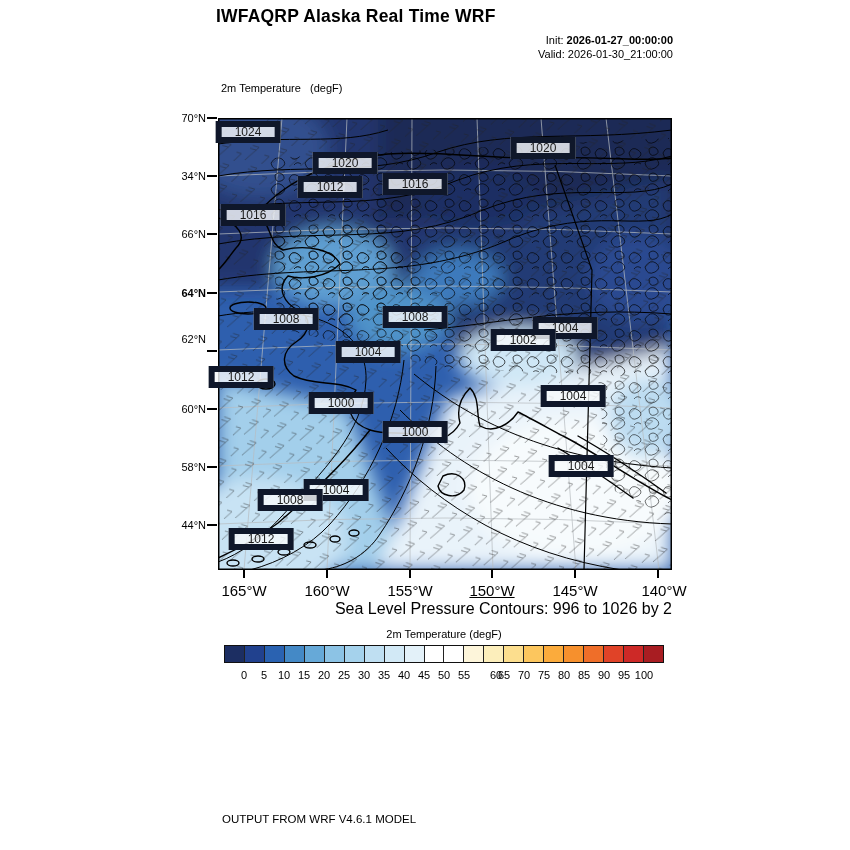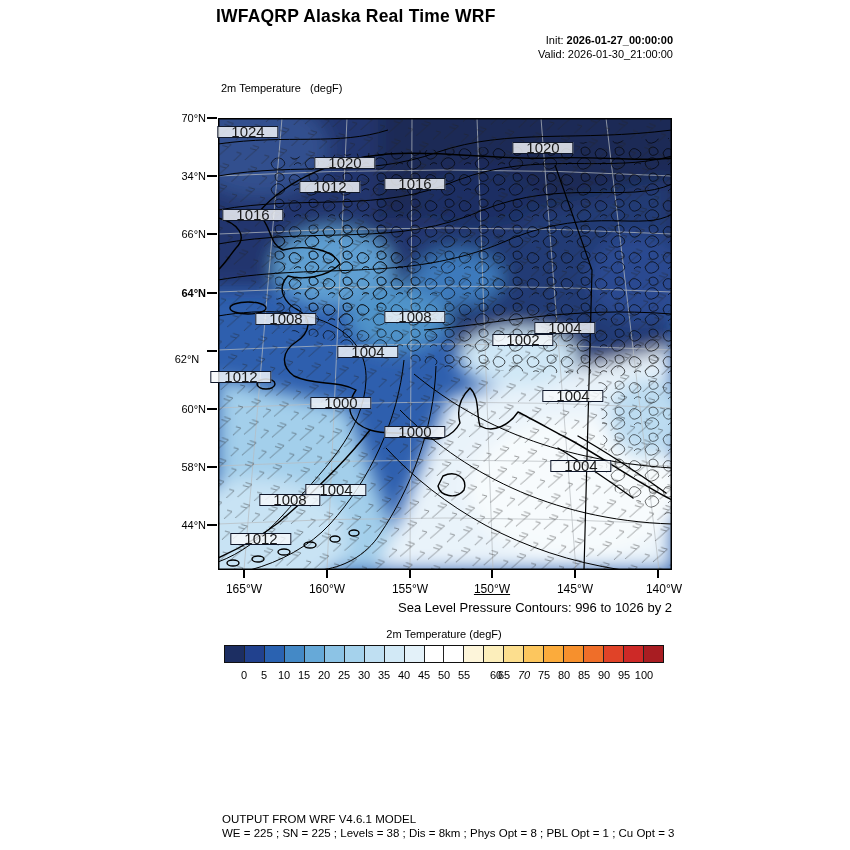--- a/index.html
+++ b/index.html
@@ -8,29 +8,29 @@
     font-family:"Liberation Sans", sans-serif; color:#000; overflow:hidden;
   }
   .abs { position:absolute; }
   #main-title { left:216px; top:6px; font-size:17.5px; font-weight:bold; letter-spacing:0.2px; }
   #init-valid { right:177px; top:7px; font-size:11px; text-align:right; line-height:13.5px;margin-top:27px; }
   #field-list { left:221px; top:60px; font-size:11px; line-height:11.6px; white-space:pre; }
   #map-wrap { left:218px; top:118px; width:454px; height:452px; }
   #map-labels { left:218px; top:118px; width:454px; height:452px; pointer-events:none; }
   .clabel {
     position:absolute; transform:translate(-50%,-50%);
-    font-size:15px; line-height:10px; color:#1a1a1a;
-    background:rgba(246,249,251,0.82); border:1px solid #0f172a; padding:0 13px;
+    font-size:12px; line-height:10px; color:#1a1a1a;
+    background:rgba(246,249,251,0.82); border:6px solid #0f172a; padding:0 13px;
     white-space:nowrap;
   }
   .latlab { position:absolute; left:168px; width:38px; text-align:right; font-size:11px; }
   .lattick { position:absolute; left:207px; width:10px; height:2px; background:#000; }
-  .lonlab { position:absolute; width:50px; text-align:center; font-size:12px; top:582px; }
+  .lonlab { position:absolute; width:50px; text-align:center; font-size:15px; top:582px; }
   .lontick { position:absolute; width:2px; height:8px; background:#000; top:570px; }
-  #contour-note { right:178px; top:600px; font-size:13px; }
+  #contour-note { right:178px; top:600px; font-size:16px; }
   #cbar-title { left:224px; width:440px; top:628px; text-align:center; font-size:11px; }
   #cbar { left:224px; top:645px; width:440px; height:18px; display:flex; border:1px solid #111; box-sizing:border-box; }
   .cbcell { flex:1; border-right:1px solid #222; }
   .cbcell:last-child { border-right:none; }
   .cblab { position:absolute; width:30px; text-align:center; font-size:11px; top:669px; }
   #footer { left:222px; top:813px; font-size:11.5px; line-height:13.8px; }
 </style>
 </head>
 <body>
 
@@ -49,21 +49,21 @@
 
 <div class="abs" id="axes" style="left:0;top:0;width:850px;height:850px;pointer-events:none;">
     <div class="latlab" style="top: 112px;">70°N</div>
     <div class="lattick" style="top: 117px;"></div>
     <div class="latlab" style="top: 170px;">34°N</div>
     <div class="lattick" style="top: 175px;"></div>
     <div class="latlab" style="top: 228px;">66°N</div>
     <div class="lattick" style="top: 233px;"></div>
     <div class="latlab" style="top: 287px; font-weight: bold;">64°N</div>
     <div class="lattick" style="top: 292px;"></div>
-    <div class="latlab" style="top: 353px; text-align: center;">62°N</div>
+    <div class="latlab" style="top: 333px;">62°N</div>
     <div class="lattick" style="top: 350px;"></div>
     <div class="latlab" style="top: 403px;">60°N</div>
     <div class="lattick" style="top: 408px;"></div>
     <div class="latlab" style="top: 461px;">58°N</div>
     <div class="lattick" style="top: 466px;"></div>
     <div class="latlab" style="top: 519px;">44°N</div>
     <div class="lattick" style="top: 524px;"></div>
     <div class="lonlab" style="left: 219px;">165°W</div>
     <div class="lontick" style="left: 243px;"></div>
     <div class="lonlab" style="left: 302px;">160°W</div>
@@ -244,25 +244,24 @@
     <div class="cblab" style="left: 309px;">20</div>
     <div class="cblab" style="left: 329px;">25</div>
     <div class="cblab" style="left: 349px;">30</div>
     <div class="cblab" style="left: 369px;">35</div>
     <div class="cblab" style="left: 389px;">40</div>
     <div class="cblab" style="left: 409px;">45</div>
     <div class="cblab" style="left: 429px;">50</div>
     <div class="cblab" style="left: 449px;">55</div>
     <div class="cblab" style="left: 481px;">60</div>
     <div class="cblab" style="left: 489px;">65</div>
-    <div class="cblab" style="left: 509px; font-style: italic;">70</div>
+    <div class="cblab" style="left: 509px;">70</div>
     <div class="cblab" style="left: 529px;">75</div>
     <div class="cblab" style="left: 549px;">80</div>
     <div class="cblab" style="left: 569px;">85</div>
     <div class="cblab" style="left: 589px;">90</div>
     <div class="cblab" style="left: 609px;">95</div>
     <div class="cblab" style="left: 629px;">100</div>
   </div>
 
 <div class="abs" id="footer">
   <div>OUTPUT FROM WRF V4.6.1 MODEL</div>
-  <div>WE = 225 ; SN = 225 ; Levels = 38 ; Dis = 8km ; Phys Opt = 8 ; PBL Opt = 1 ; Cu Opt = 3</div>
 </div>
 
 </body></html>

